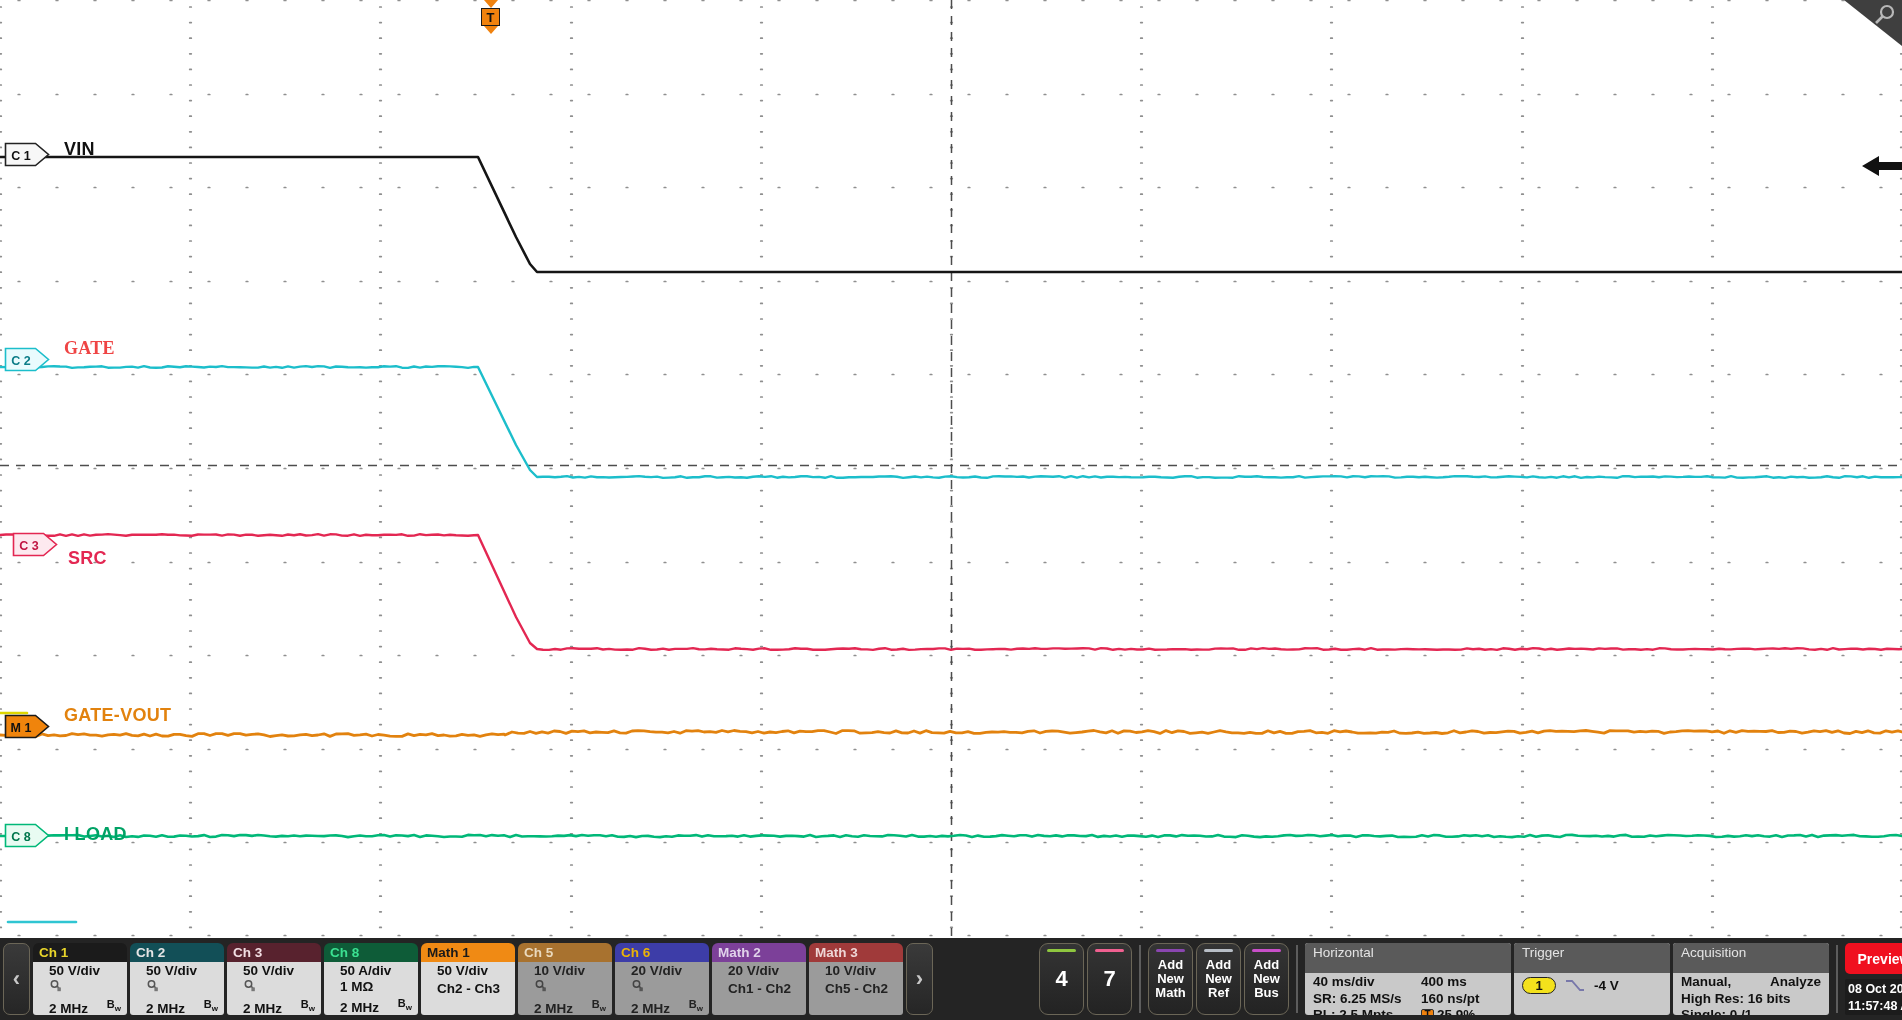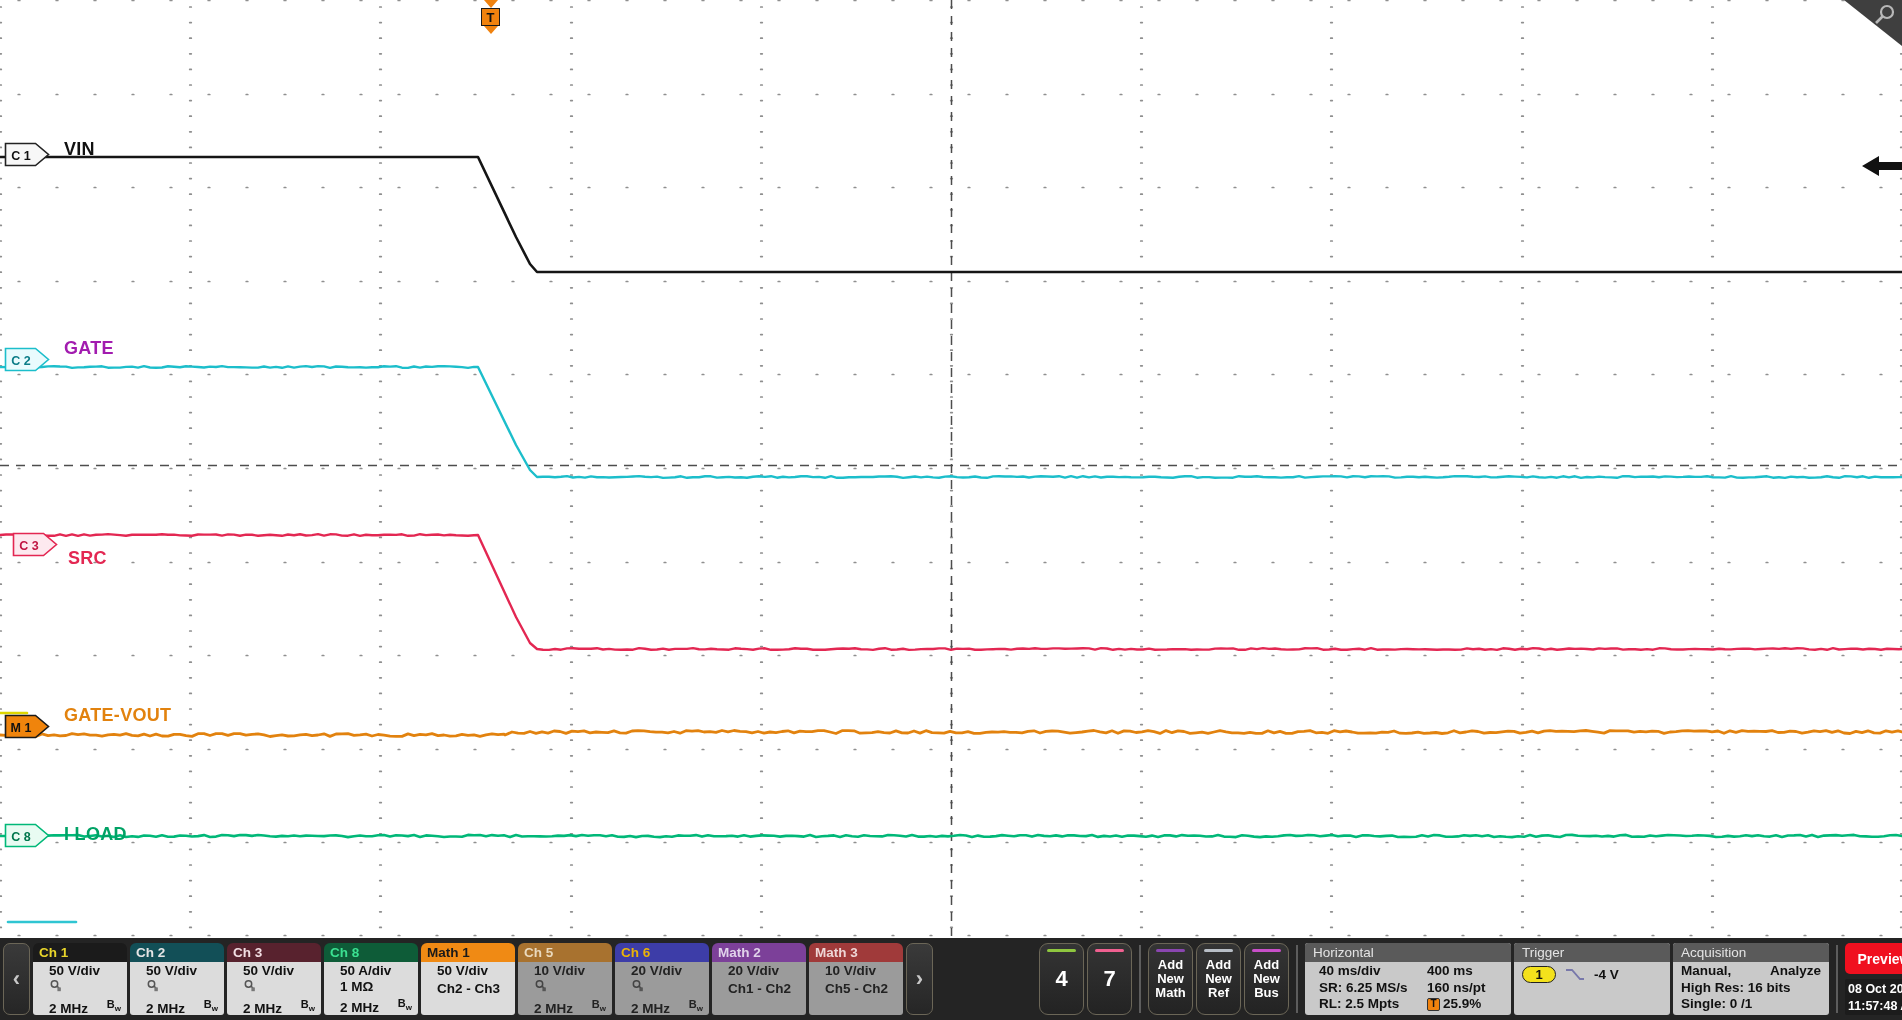--- a/index.html
+++ b/index.html
@@ -55,24 +55,24 @@
             border:1px solid #6b6657; color:#fff; position:relative;
             display:flex; align-items:center; justify-content:center; }
   .numbtn { font-size:22px; font-weight:bold; }
   .stripe { position:absolute; top:5px; left:7px; right:7px; height:3px; border-radius:2px; }
   .addbtn { font-size:13px; font-weight:bold; line-height:14px; text-align:center; }
 
   .vdivider { flex:none; width:2px; background:#5d5d5d; margin:2px 4px; }
   .sp { flex:none; }
 
   .panel { flex:none; border-radius:3px; overflow:hidden; background:#c9c9c9; display:flex; flex-direction:column; }
-  .panelhead { flex:none; background:#5a5a5a; color:#e4e4e4; font-size:13.5px; padding:0 8px; height:19px; line-height:19px; }
+  .panelhead { flex:none; background:#5a5a5a; color:#e4e4e4; font-size:13.5px; padding:0 8px; height:30px; line-height:19px; }
   .panelbody { flex:1; padding:1px 8px 2px 8px; font-weight:bold; font-size:13.5px; color:#111; }
   .hrow { display:flex; line-height:16.5px; }
-  .hcol1 { width:108px;margin-left:6px; } .hcol2 { flex:1; display:flex; align-items:center; gap:3px; }
+  .hcol1 { width:108px; } .hcol2 { flex:1; display:flex; align-items:center; gap:3px; }
   .t-mini { display:inline-flex; width:13px; height:13px; background:#f0820e; border:1px solid #333; color:#111;
             font-size:10px; font-weight:bold; align-items:center; justify-content:center; border-radius:2px; }
   .trigrow { display:flex; align-items:center; gap:8px; margin-top:3px; }
   .srcpill { background:#f3e11c; border:1.5px solid #222; border-radius:9px; width:34px; height:17px;
              display:flex; align-items:center; justify-content:center; font-weight:bold; font-size:13px; color:#111; }
   .acqrow { display:flex; justify-content:space-between; line-height:16.5px; }
 
   .rightcol { flex:none; width:78px; display:flex; flex-direction:column; gap:5px; overflow:hidden; }
   .preview { flex:none; height:31px; border-radius:5px; background:#f0101f; color:#fff; font-weight:bold; font-size:14px;
              display:flex; align-items:center; justify-content:center; }
@@ -121,21 +121,21 @@
         <text x="17" y="18" text-anchor="middle" font-size="12.5" font-weight="bold" fill="#111">C 1</text>
       </svg>
       <span class="wavename" style="color:#111; margin-top:-12px;">VIN</span>
     </div>
 
     <div class="wavelabel" style="left:4px; top:347px;">
       <svg width="46" height="26">
         <path d="M1.5,1.5 h30 l13,11 -13,11 h-30 z" fill="#e9fbfd" stroke="#1cbecb" stroke-width="1.6"></path>
         <text x="17" y="18" text-anchor="middle" font-size="12.5" font-weight="bold" fill="#0c7d88">C 2</text>
       </svg>
-      <span class="wavename" style="color:#a21caf; margin-top:-24px;">GATE</span>
+      <span class="wavename" style="color:#ef4444; margin-top:-24px;font-family:Liberation Serif, serif;">GATE</span>
     </div>
 
     <div class="wavelabel" style="left:12px; top:520px;">
       <svg width="46" height="26">
         <path d="M1.5,1.5 h30 l13,11 -13,11 h-30 z" fill="#fde9ef" stroke="#e32752" stroke-width="1.6"></path>
         <text x="17" y="18" text-anchor="middle" font-size="12.5" font-weight="bold" fill="#c01543">C 3</text>
       </svg>
       <span class="wavename" style="color:#e32752; margin-top:28px; margin-left:-4px;">SRC</span>
     </div>
 

